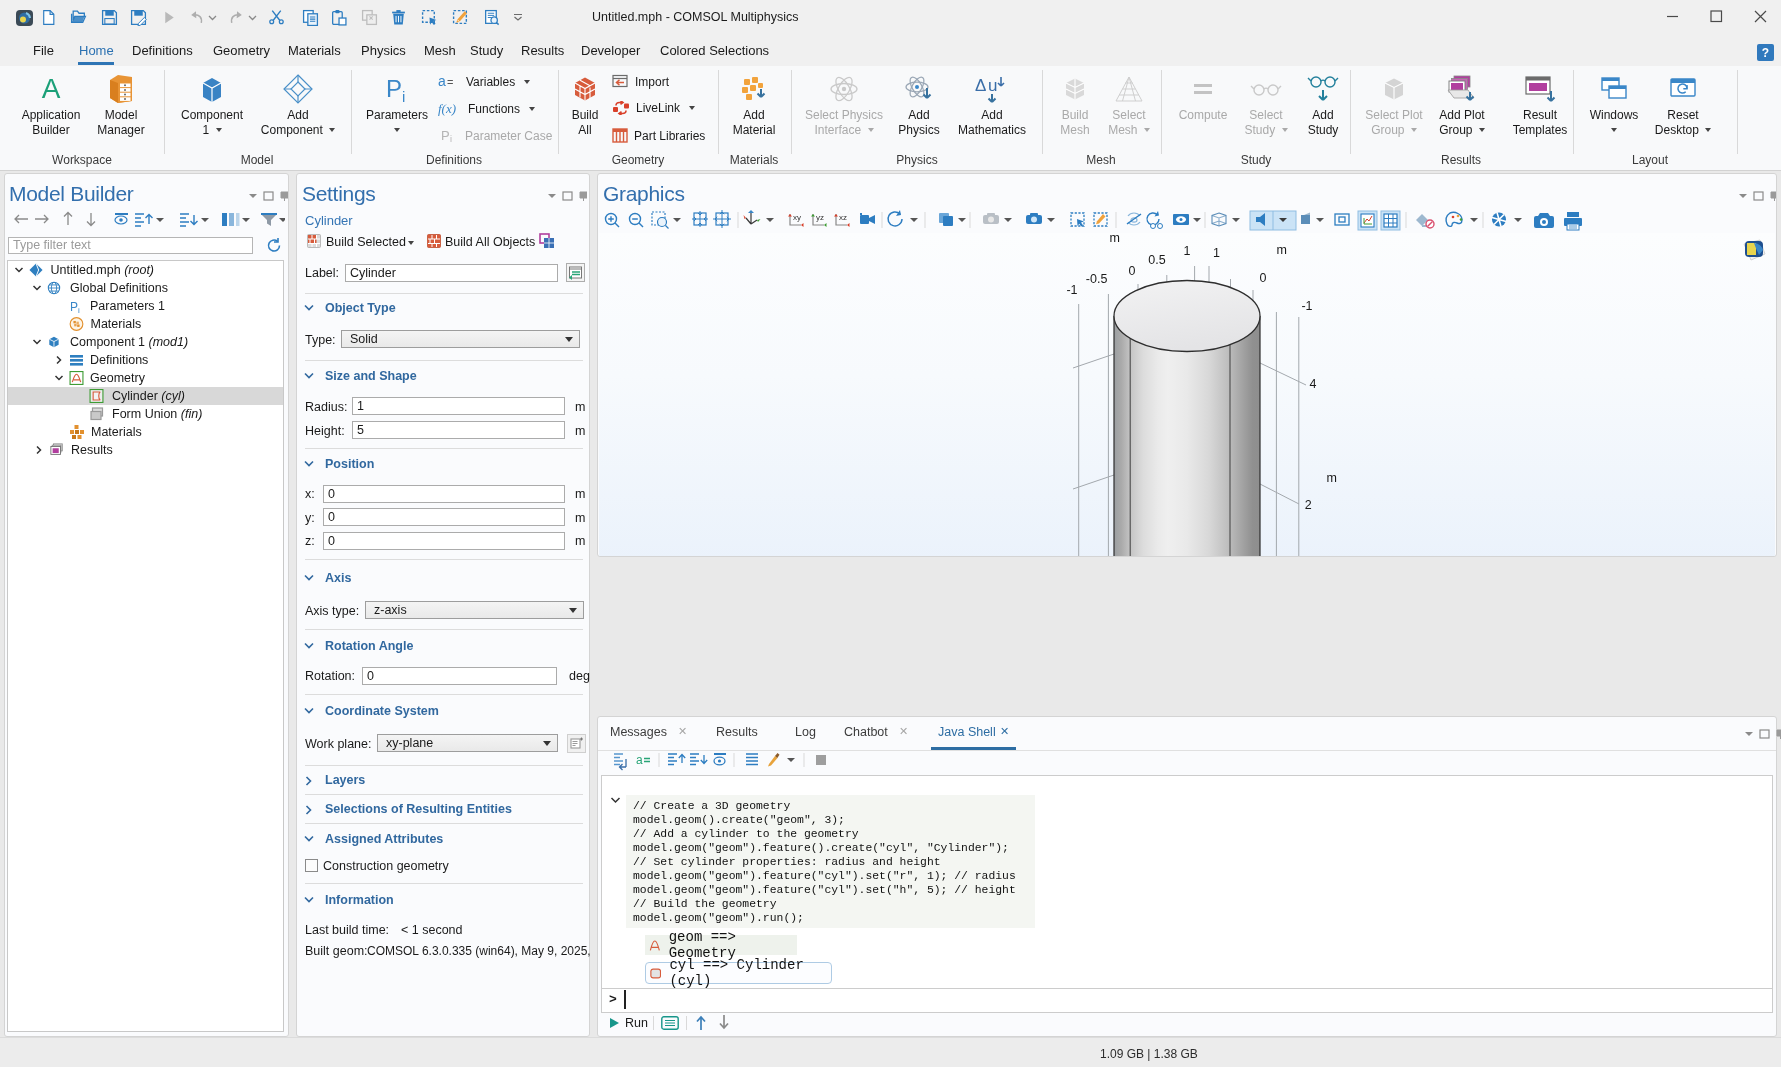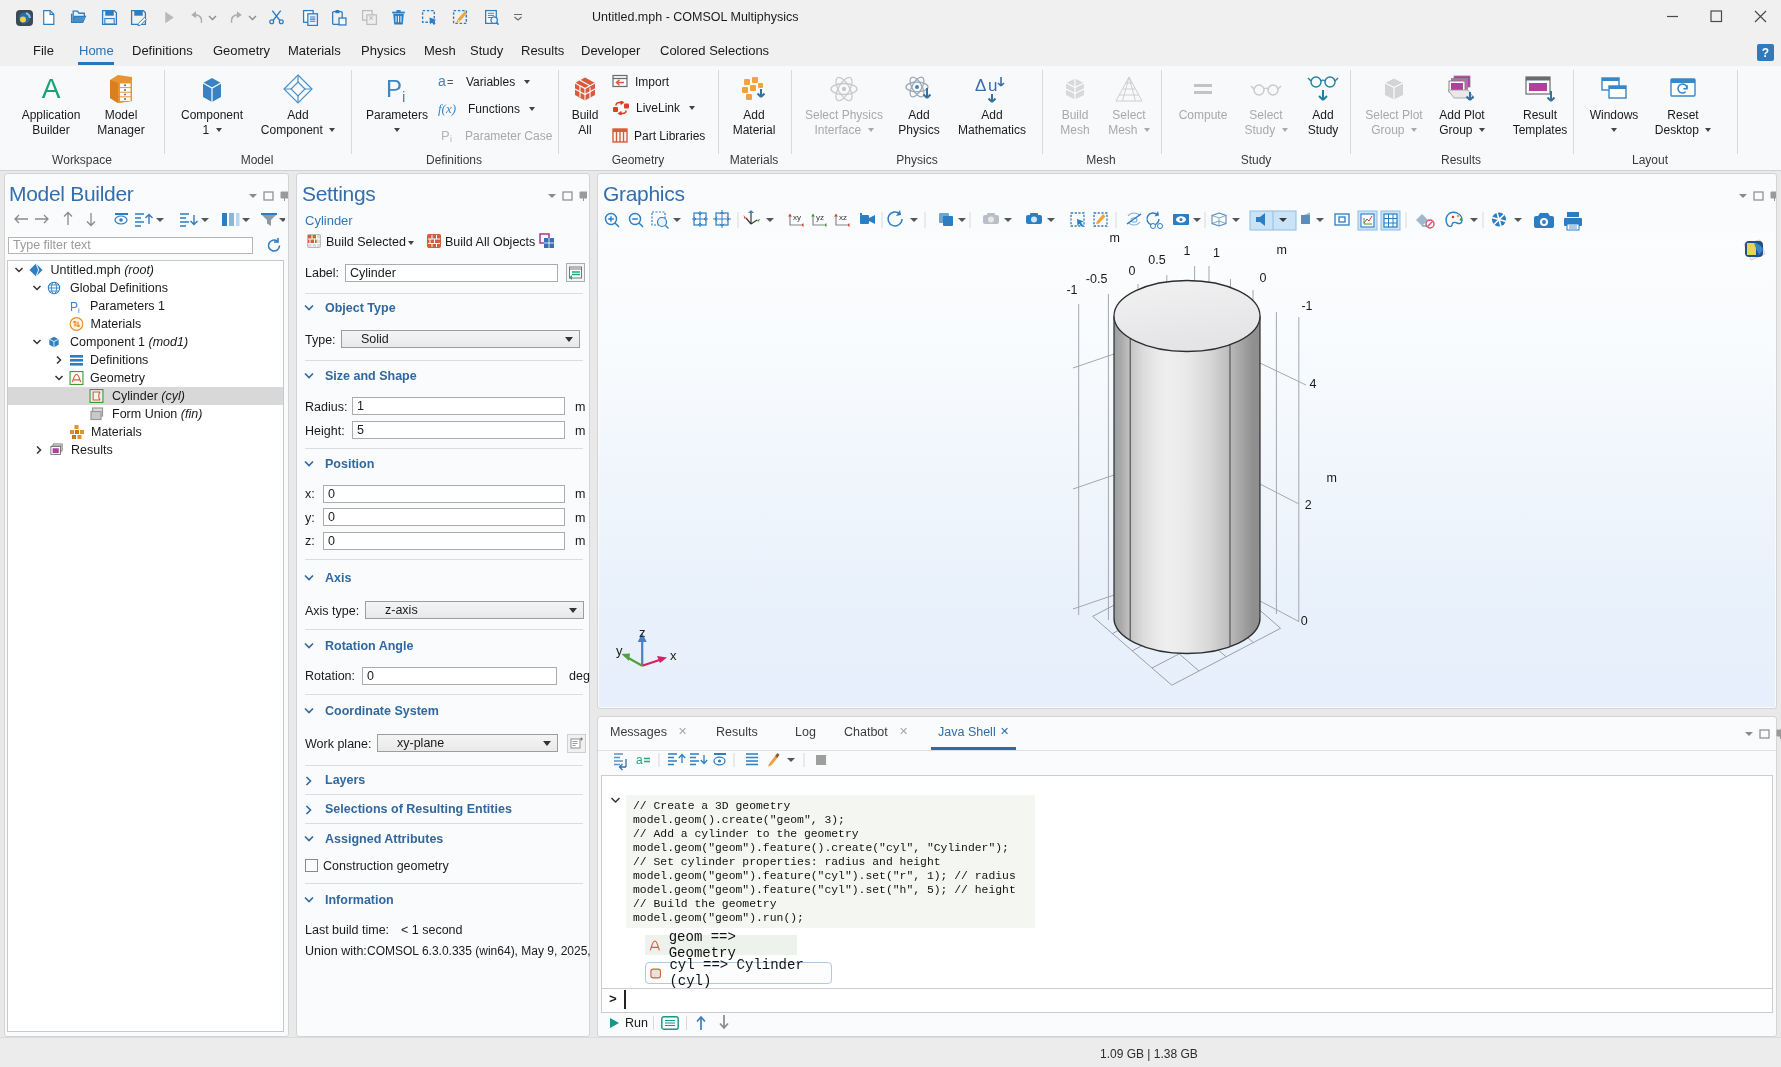--- a/index.html
+++ b/index.html
@@ -38,28 +38,28 @@
 .trow { position:absolute; left:0; width:275px; height:18px; font-size:12.5px; display:flex; align-items:center; }
 .trow .lbl { margin-left:4px; }
 .trow .it { font-style:italic; }
 .tsel { background:#d8d8d8; }
 .tchev { width:10px; height:10px; display:inline-block; }
 .ticon { width:14px; height:14px; display:inline-block; }
 
 #settings { left:296px; top:2px; width:294px; height:864px; }
 .slabel { position:absolute; font-size:12.5px; color:#1a1a1a; }
 .sinput { position:absolute; height:18px; border:1px solid #ababab; background:#fff; font-size:12.5px; padding:0 4px; line-height:16px; color:#1a1a1a; }
-.sdrop { position:absolute; height:18px; border:1px solid #9d9d9d; background:linear-gradient(#f4f4f4,#e9e9e9); font-size:12.5px; padding-left:19px; line-height:16px; color:#1a1a1a; }
+.sdrop { position:absolute; height:18px; border:1px solid #9d9d9d; background:linear-gradient(#f4f4f4,#e9e9e9); font-size:12.5px; padding-left:8px; line-height:16px; color:#1a1a1a; }
 .sdrop .da { position:absolute; right:6px; top:6px; width:0; height:0; border-left:4px solid transparent; border-right:4px solid transparent; border-top:5px solid #333; }
 .sect { position:absolute; font-size:12.5px; font-weight:bold; color:#31689f; }
 .schev { position:absolute; font-size:11px; color:#31689f; font-weight:normal; }
 .sdivider { position:absolute; left:8px; width:278px; height:1px; background:#dcdcdc; }
 .sunit { position:absolute; font-size:12.5px; color:#1a1a1a; }
 
-#graphics { left:597px; top:2px; width:1180px; height:536px; overflow:hidden; }
+#graphics { left:597px; top:2px; width:1180px; height:384px; overflow:hidden; }
 #gcanvas { position:absolute; left:1px; top:59px; width:1176px; height:474px; background:linear-gradient(180deg,#fcfdfe 0%,#f7fafd 30%,#e9f1fb 75%,#e6effb 100%); }
 
 #shell { left:597px; top:545px; width:1180px; height:321px; }
 .tab { position:absolute; top:8px; font-size:12.5px; color:#3c3c3c; }
 .tabx { color:#a6a6a6; font-size:11px; }
 #shellbar { position:absolute; left:0; top:32px; width:1178px; height:24px; }
 #shellbartop { position:absolute; left:0; top:33px; width:1178px; height:1px; background:#e0e0e0; }
 #shellcontent { position:absolute; left:3px; top:58px; width:1172px; height:238px; background:#fff; border:1px solid #ccc; font-family:"Liberation Mono", monospace; }
 #codeblock { position:absolute; left:24px; top:19px; width:409px; height:133px; background:#f4f6f2; }
 #codeblock pre { font-family:"Liberation Mono", monospace; font-size:11.4px; line-height:14.05px; color:#111; margin:4px 0 0 7px; }
@@ -695,21 +695,21 @@
     <div style="position:absolute;left:8px;top:685px;width:13px;height:13px;border:1px solid #8a8a8a;background:#fcfcfc"></div>
     <div class="slabel" style="left:26px;top:685px">Construction geometry</div>
     <div class="sdivider" style="top:709px"></div>
 
     <svg class="schev" style="left:7px;top:722px" width="10" height="8" viewBox="0 0 10 8">
         <path d="M1 1.5l4 4 4-4" stroke="#31689f" stroke-width="1.6" fill="none"></path>
       </svg>
     <div class="sect" style="left:28px;top:719px">Information</div>
     <div class="slabel" style="left:8px;top:749px">Last build time:</div>
     <div class="slabel" style="left:104px;top:749px">&lt; 1 second</div>
-    <div class="slabel" style="left:8px;top:770px">Union with:</div>
+    <div class="slabel" style="left:8px;top:770px">Built geom:</div>
     <div class="slabel" style="left:70px;top:770px;width:225px;white-space:nowrap;overflow:hidden;font-size:12px">COMSOL 6.3.0.335 (win64), May 9, 2025, 8:5</div>
   </div>
   <div class="panel" id="graphics">
     <div class="ptitle" style="left:5px;top:8px">Graphics</div>
     <svg class="pctl" style="left:1140px;top:17px" width="40" height="11" viewBox="0 0 40 11">
         <path d="M1 3l4 4 4-4z" fill="#8a8a8a"></path>
         <rect x="16" y="1" width="9" height="8" fill="none" stroke="#8a8a8a" stroke-width="1.2"></rect>
         <path d="M33 1h7v6h-7z M36.5 7v3" fill="#9a9a9a" stroke="#9a9a9a"></path>
       </svg>
     <svg style="position:absolute;left:0px;top:36px" width="1176" height="22" viewBox="0 0 1176 22">

